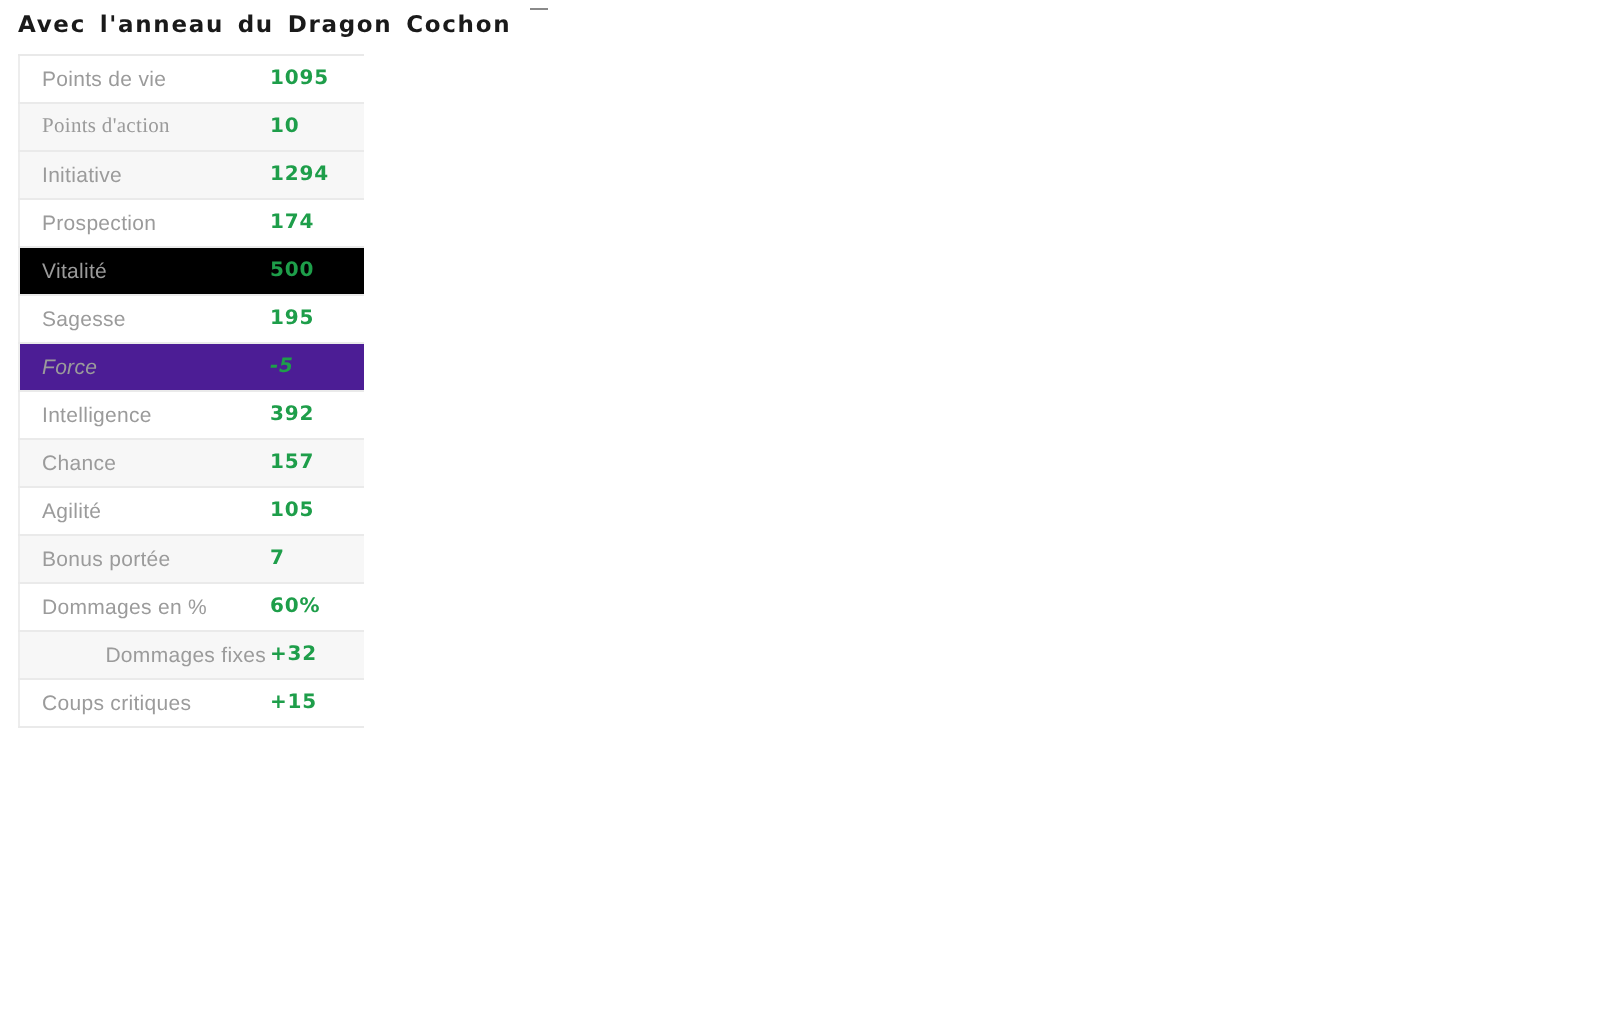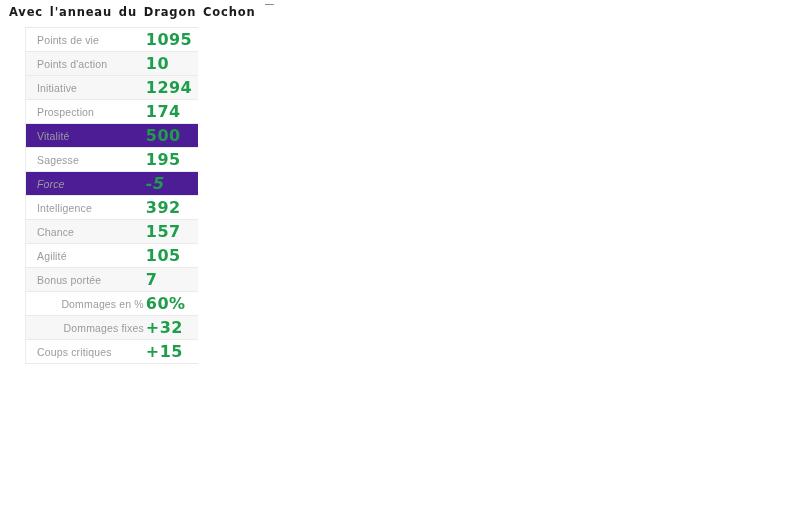--- a/index.html
+++ b/index.html
@@ -53,21 +53,20 @@
   .stats-table {
     position: absolute;
     left: 9px;
     top: 27px;
     width: 173px;
     border-collapse: collapse;
     border-spacing: 0;
     background: #ffffff;
     border-top: 1px solid #e9e9e9;
     border-left: 1px solid #ededed;
-    margin-left: 16px;
   }
   .stats-table tr {
     background: #ffffff;
   }
   .stats-table tr.alt {
     background: #f7f7f7;
   }
   .stats-table td {
     height: 23px;
     padding: 0;
@@ -83,21 +82,21 @@
     font-weight: 400;
     letter-spacing: 0.15px;
     white-space: nowrap;
   }
   td.stat-value {
     padding-left: 2px;
     padding-right: 6px;
     color: #1e9e4a;
     font-family: "DejaVu Sans", sans-serif;
     font-weight: 700;
-    font-size: 16px;
+    font-size: 10px;
     letter-spacing: 0.4px;
     white-space: nowrap;
   }
 </style>
 </head>
 <body>
 
 <div id="screen">
 
   <div class="title-row">
@@ -105,32 +104,32 @@
     <span class="title-dash"></span>
   </div>
 
   <table class="stats-table">
     <tbody>
         <tr>
           <td class="stat-label" style="color: rgb(155, 155, 155); border-bottom-color: rgb(234, 234, 234);">Points de vie</td>
           <td class="stat-value" style="color: rgb(30, 158, 74); border-bottom-color: rgb(234, 234, 234);">1095</td>
         </tr>
         <tr class="alt" style="background: rgb(247, 247, 247);">
-          <td class="stat-label" style="color: rgb(155, 155, 155); border-bottom-color: rgb(234, 234, 234);">Points d'action</td>
+          <td class="stat-label" style="color: rgb(155, 155, 155); border-bottom-color: rgb(234, 234, 234); font-family: Liberation Serif, serif;">Points d'action</td>
           <td class="stat-value" style="color: rgb(30, 158, 74); border-bottom-color: rgb(234, 234, 234);">10</td>
         </tr>
         <tr class="alt" style="background: rgb(247, 247, 247);">
           <td class="stat-label" style="color: rgb(155, 155, 155); border-bottom-color: rgb(234, 234, 234);">Initiative</td>
           <td class="stat-value" style="color: rgb(30, 158, 74); border-bottom-color: rgb(234, 234, 234);">1294</td>
         </tr>
         <tr>
           <td class="stat-label" style="color: rgb(155, 155, 155); border-bottom-color: rgb(234, 234, 234);">Prospection</td>
           <td class="stat-value" style="color: rgb(30, 158, 74); border-bottom-color: rgb(234, 234, 234);">174</td>
         </tr>
-        <tr class="alt" style="background: #4c1d95;">
+        <tr class="alt" style="background: #000000;">
           <td class="stat-label" style="color: rgb(155, 155, 155); border-bottom-color: rgb(234, 234, 234);">Vitalité</td>
           <td class="stat-value" style="color: rgb(30, 158, 74); border-bottom-color: rgb(234, 234, 234);">500</td>
         </tr>
         <tr>
           <td class="stat-label" style="color: rgb(155, 155, 155); border-bottom-color: rgb(234, 234, 234);">Sagesse</td>
           <td class="stat-value" style="color: rgb(30, 158, 74); border-bottom-color: rgb(234, 234, 234);">195</td>
         </tr>
         <tr class="alt" style="background: #4c1d95; font-style: italic;">
           <td class="stat-label" style="color: rgb(155, 155, 155); border-bottom-color: rgb(234, 234, 234);">Force</td>
           <td class="stat-value" style="color: rgb(30, 158, 74); border-bottom-color: rgb(234, 234, 234);">-5</td>
@@ -145,21 +144,21 @@
         </tr>
         <tr>
           <td class="stat-label" style="color: rgb(155, 155, 155); border-bottom-color: rgb(234, 234, 234);">Agilité</td>
           <td class="stat-value" style="color: rgb(30, 158, 74); border-bottom-color: rgb(234, 234, 234);">105</td>
         </tr>
         <tr class="alt" style="background: rgb(247, 247, 247);">
           <td class="stat-label" style="color: rgb(155, 155, 155); border-bottom-color: rgb(234, 234, 234);">Bonus portée</td>
           <td class="stat-value" style="color: rgb(30, 158, 74); border-bottom-color: rgb(234, 234, 234);">7</td>
         </tr>
         <tr>
-          <td class="stat-label" style="color: rgb(155, 155, 155); border-bottom-color: rgb(234, 234, 234); text-align: right;">Dommages en %</td>
+          <td class="stat-label" style="color: rgb(155, 155, 155); border-bottom-color: rgb(234, 234, 234);">Dommages en %</td>
           <td class="stat-value" style="color: rgb(30, 158, 74); border-bottom-color: rgb(234, 234, 234);">60%</td>
         </tr>
         <tr class="alt" style="background: rgb(247, 247, 247);">
           <td class="stat-label" style="color: rgb(155, 155, 155); border-bottom-color: rgb(234, 234, 234); text-align: right;">Dommages fixes</td>
           <td class="stat-value" style="color: rgb(30, 158, 74); border-bottom-color: rgb(234, 234, 234);">+32</td>
         </tr>
         <tr>
           <td class="stat-label" style="color: rgb(155, 155, 155); border-bottom-color: rgb(234, 234, 234);">Coups critiques</td>
           <td class="stat-value" style="color: rgb(30, 158, 74); border-bottom-color: rgb(234, 234, 234);">+15</td>
         </tr>

